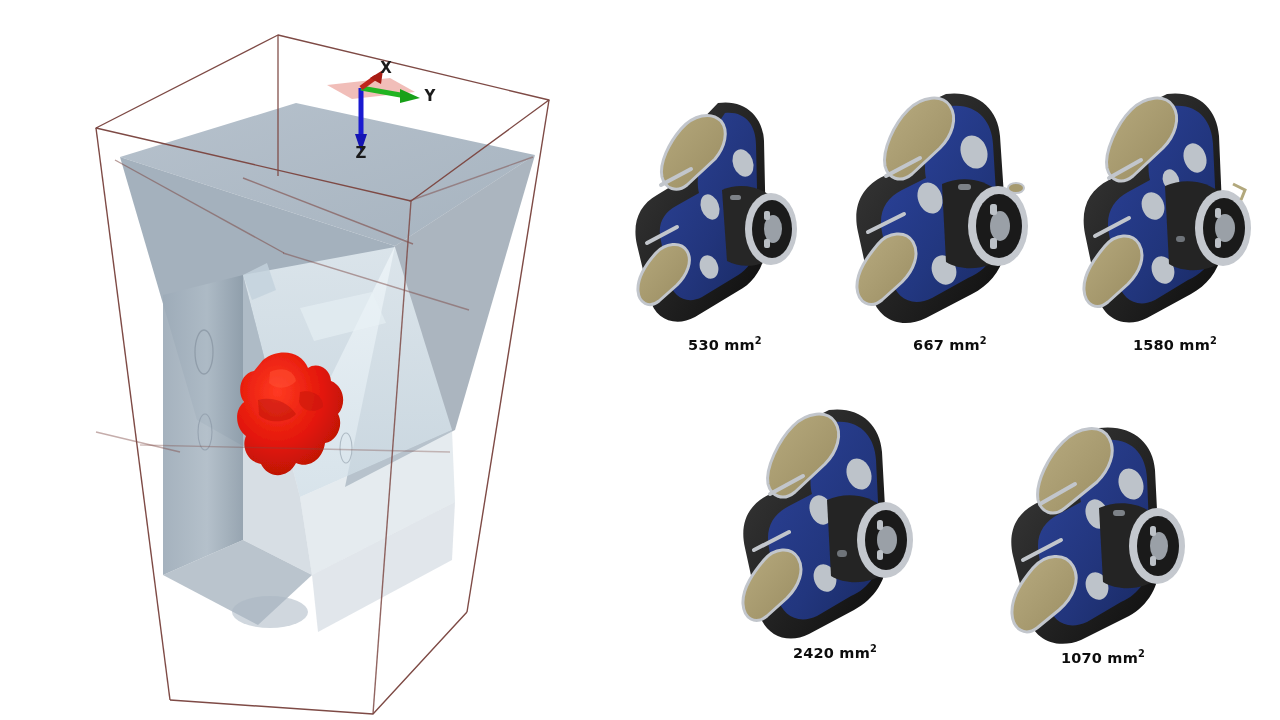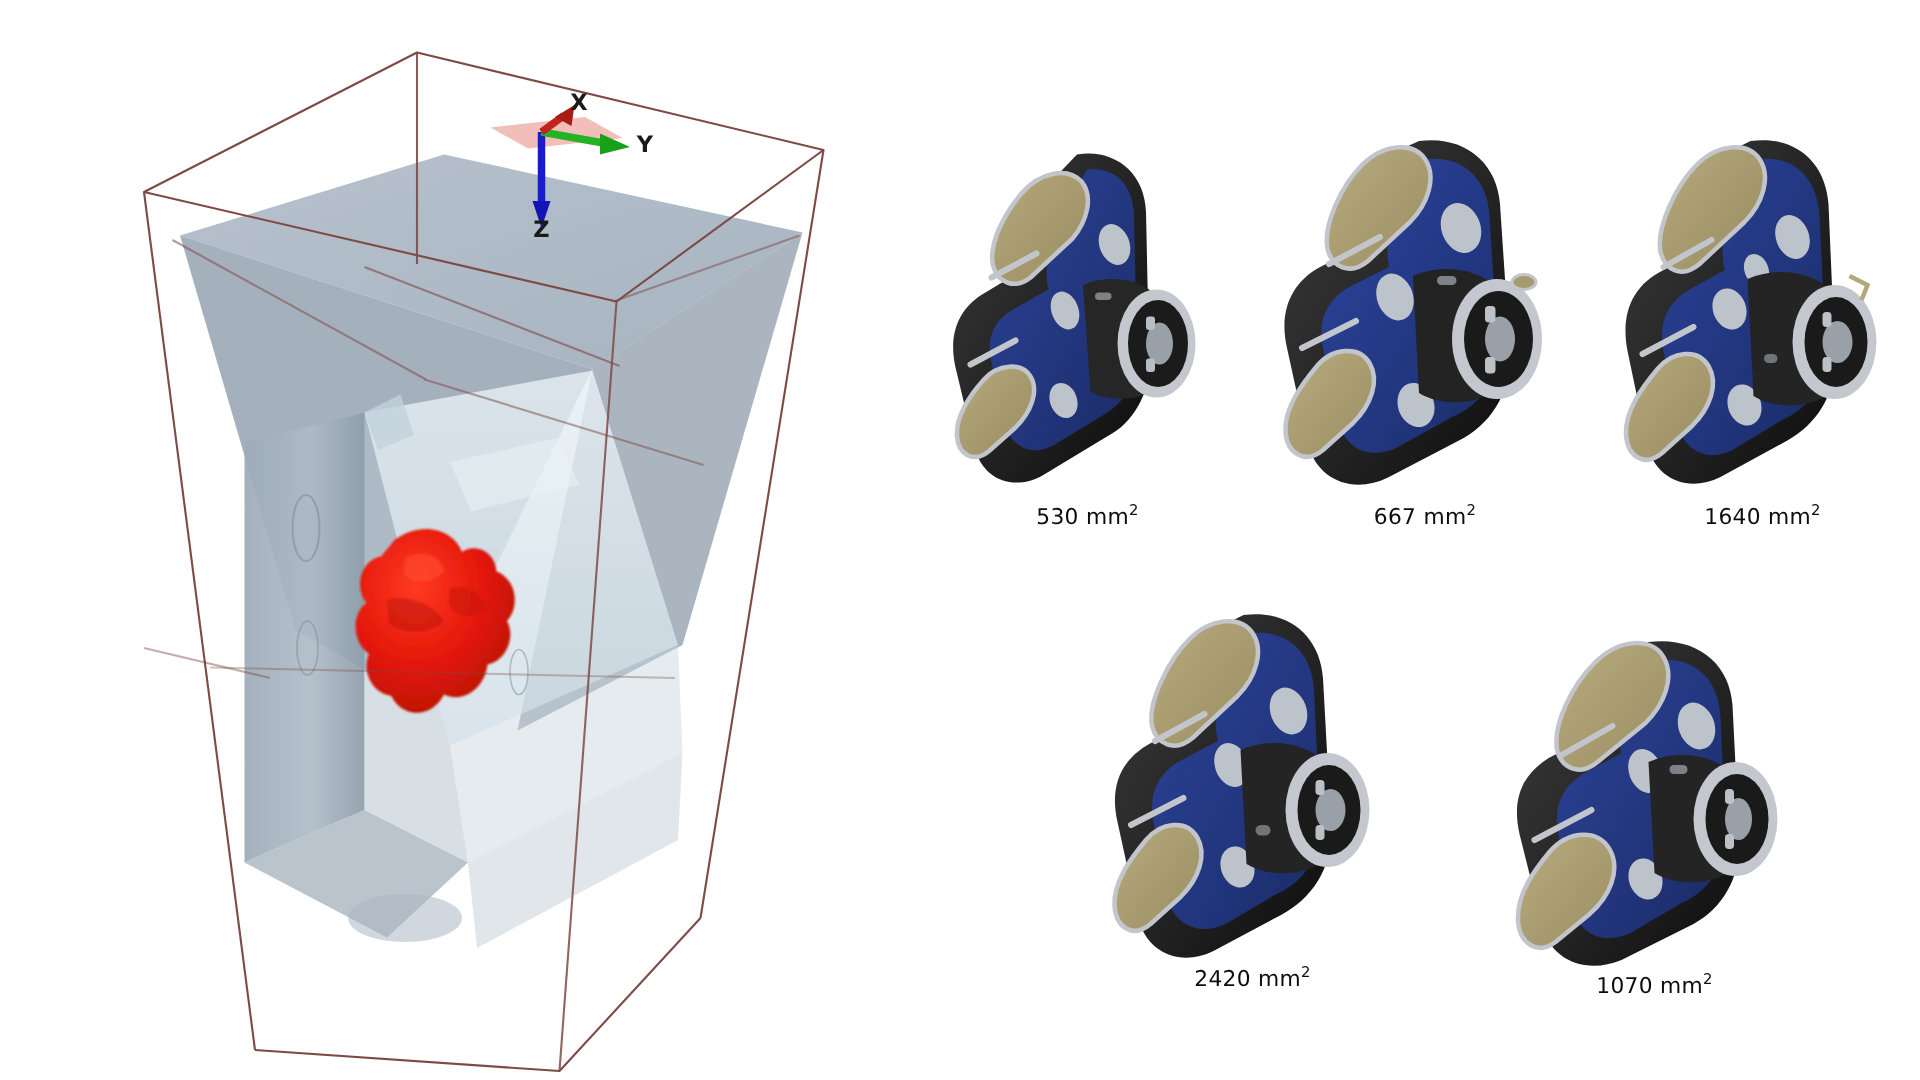--- a/index.html
+++ b/index.html
@@ -50,21 +50,21 @@
     text-align: center;
   }
   .model-art {
     position: relative;
     width: 100%;
   }
   .model-art svg { display: block; margin: 0 auto; }
   .model-caption {
     font-family: "DejaVu Sans", "Liberation Sans", sans-serif;
     font-size: 14.5px;
-    font-weight: 400;
+    font-weight: 700;
     color: #0d0d0d;
     letter-spacing: 0.2px;
     white-space: nowrap;
     margin-top: 2px;
   }
   .model-caption sup {
     font-size: 0.68em;
     vertical-align: super;
     line-height: 0;
   }
@@ -329,21 +329,21 @@
           <ellipse cx="148" cy="148" rx="28" ry="38" fill="#c4c8ce"></ellipse>
           <ellipse cx="149" cy="148" rx="21" ry="30" fill="#1a1a1a"></ellipse>
           <ellipse cx="150" cy="148" rx="10" ry="14" fill="#9aa0a7"></ellipse>
           <rect x="140" y="128" width="6" height="10" rx="2.5" fill="#bcc1c7"></rect>
           <rect x="140" y="158" width="6" height="10" rx="2.5" fill="#bcc1c7"></rect>
           <rect x="101" y="156" width="9" height="6" rx="3" fill="#6f747a"></rect>
           <path d="M158,104 L170,110 L166,120" fill="none" stroke="#b2a87c" stroke-width="3"></path>
         </svg>
       </div>
       <div class="model-caption">
-        <span>1640</span>
+        <span>1580</span>
         <span>mm</span><sup>2</sup>
       </div>
     </div>
 
     <div class="model-cell" style="left:130px; top:398px; width:210px;">
       <div class="model-art">
         <svg width="200" height="245" viewBox="0 0 200 245">
           <defs>
             <linearGradient id="bl4" x1="0" y1="0" x2="1" y2="1">
               <stop offset="0%" stop-color="#2c4298"></stop>

